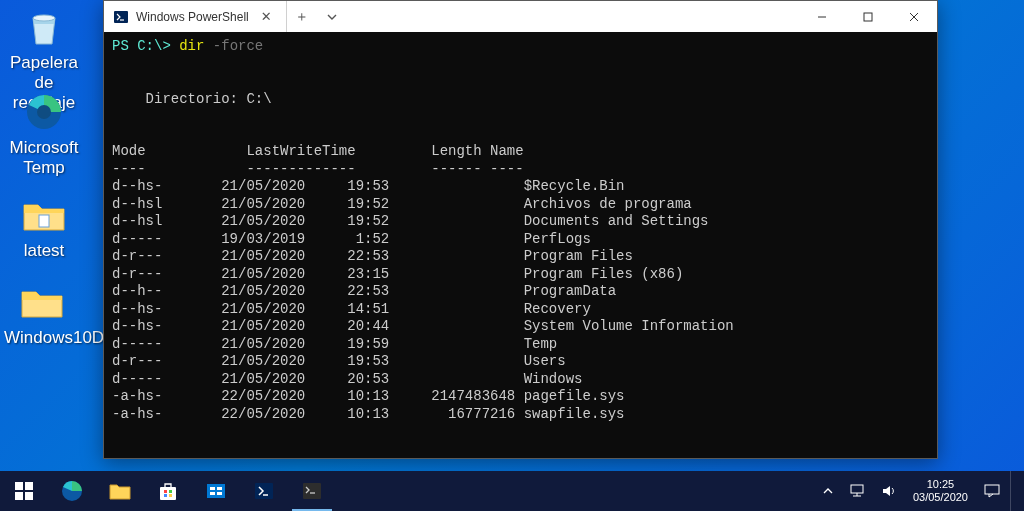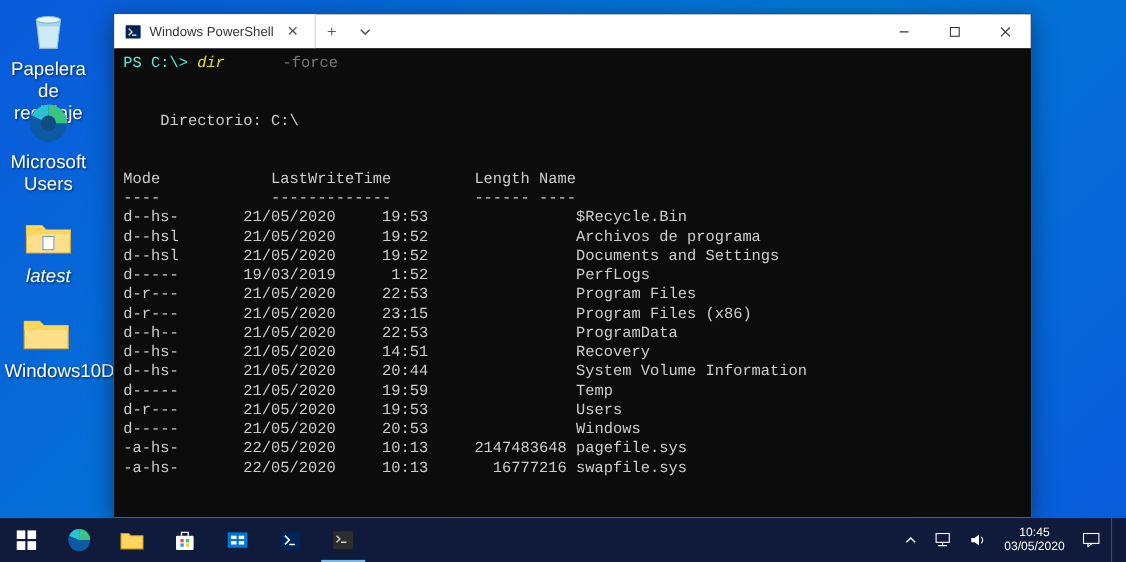--- a/index.html
+++ b/index.html
@@ -21,27 +21,27 @@
       text-shadow: 1px 1px 2px rgba(0,0,0,.6);
       cursor: pointer;
     }
     .desktop-icon .icon-box {
       width: 48px; height: 48px;
       margin: 0 auto 2px auto;
       display:flex; align-items:center; justify-content:center;
     }
     .icon-recycle { left: 6px; top: 3px; }
     .icon-edge    { left: 6px; top: 88px; }
-    .icon-latest  { left: 6px; top: 191px; font-style: italic; }
+    .icon-latest  { left: 6px; top: 191px; }
     .icon-win10deb{ left: 4px; top: 278px; }
 
     
     .window {
       position: absolute;
-      left: 103px; top: 12px;
+      left: 103px; top: 0px;
       width: 835px;
       height: 459px;
       background: #0c0c0c;
       border: 1px solid #5a5a5a;
       box-shadow: 0 4px 20px rgba(0,0,0,.4);
       display:flex; flex-direction:column;
     }
     .titlebar {
       height: 31px;
       background: #ffffff;
@@ -82,22 +82,22 @@
       padding: 6px 8px 8px 8px;
       background:#0c0c0c;
       color:#cccccc;
       font-family: Consolas, "Courier New", monospace;
       font-size: 14px;
       line-height: 1.25;
       white-space: pre;
       overflow:hidden;
     }
     .ps-prompt { color:#5eead4; }
-    .cmd-yellow { color:#e5e510;font-style:italic; }
-    .cmd-gray { color:#767676;margin-left:44px; }
+    .cmd-yellow { color:#e5e510; }
+    .cmd-gray { color:#767676; }
 
     
     .taskbar {
       position:absolute;
       left:0; right:0; bottom:0;
       height:40px;
       background:#101a3b;
       display:flex;
       align-items:center;
     }
@@ -157,21 +157,21 @@
 
 <div class="desktop-icon icon-edge">
   <div class="icon-box">
     <svg width="42" height="42" viewBox="0 0 42 42">
       <circle cx="21" cy="21" r="17" fill="#0c59a4"></circle>
       <path d="M21 4 A17 17 0 0 1 38 21 L21 21 Z" fill="#39c481"></path>
       <path d="M21 4 A17 17 0 0 0 6 14 L21 21 Z" fill="#2bc3d2"></path>
       <circle cx="21" cy="21" r="7" fill="#0f4c81"></circle>
     </svg>
   </div>
-  <div>Microsoft Users</div>
+  <div>Microsoft Temp</div>
 </div>
 
 <div class="desktop-icon icon-latest">
   <div class="icon-box">
     <svg width="46" height="40" viewBox="0 0 46 40">
       <path d="M3 10 L17 10 L21 14 L43 14 L43 35 L3 35 Z" fill="#ffe08a" stroke="#d6a93a"></path>
       <path d="M3 10 L17 10 L21 14 L43 14 L43 18 L3 18 Z" fill="#ffd55a"></path>
       <rect x="18" y="20" width="10" height="12" fill="#fff" stroke="#6aa0d8"></rect>
     </svg>
   </div>
@@ -322,21 +322,21 @@
         <line x1="4" y1="12" x2="12" y2="12" stroke="#fff"></line>
       </svg>
     </div>
     <div class="tray-btn">
       <svg width="16" height="14" viewBox="0 0 16 14">
         <path d="M2 5 L5 5 L9 2 L9 12 L5 9 L2 9 Z" fill="#fff"></path>
         <path d="M11 4 A4 4 0 0 1 11 10" fill="none" stroke="#fff"></path>
       </svg>
     </div>
     <div class="clock">
-      <div>10:45</div>
+      <div>10:25</div>
       <div>03/05/2020</div>
     </div>
     <div class="tray-btn">
       <svg width="16" height="14" viewBox="0 0 16 14">
         <rect x="1" y="1" width="14" height="9" fill="none" stroke="#fff"></rect>
         <path d="M5 10 L5 13 L9 10" fill="none" stroke="#fff"></path>
       </svg>
     </div>
     <div class="show-desktop"></div>
   </div>

